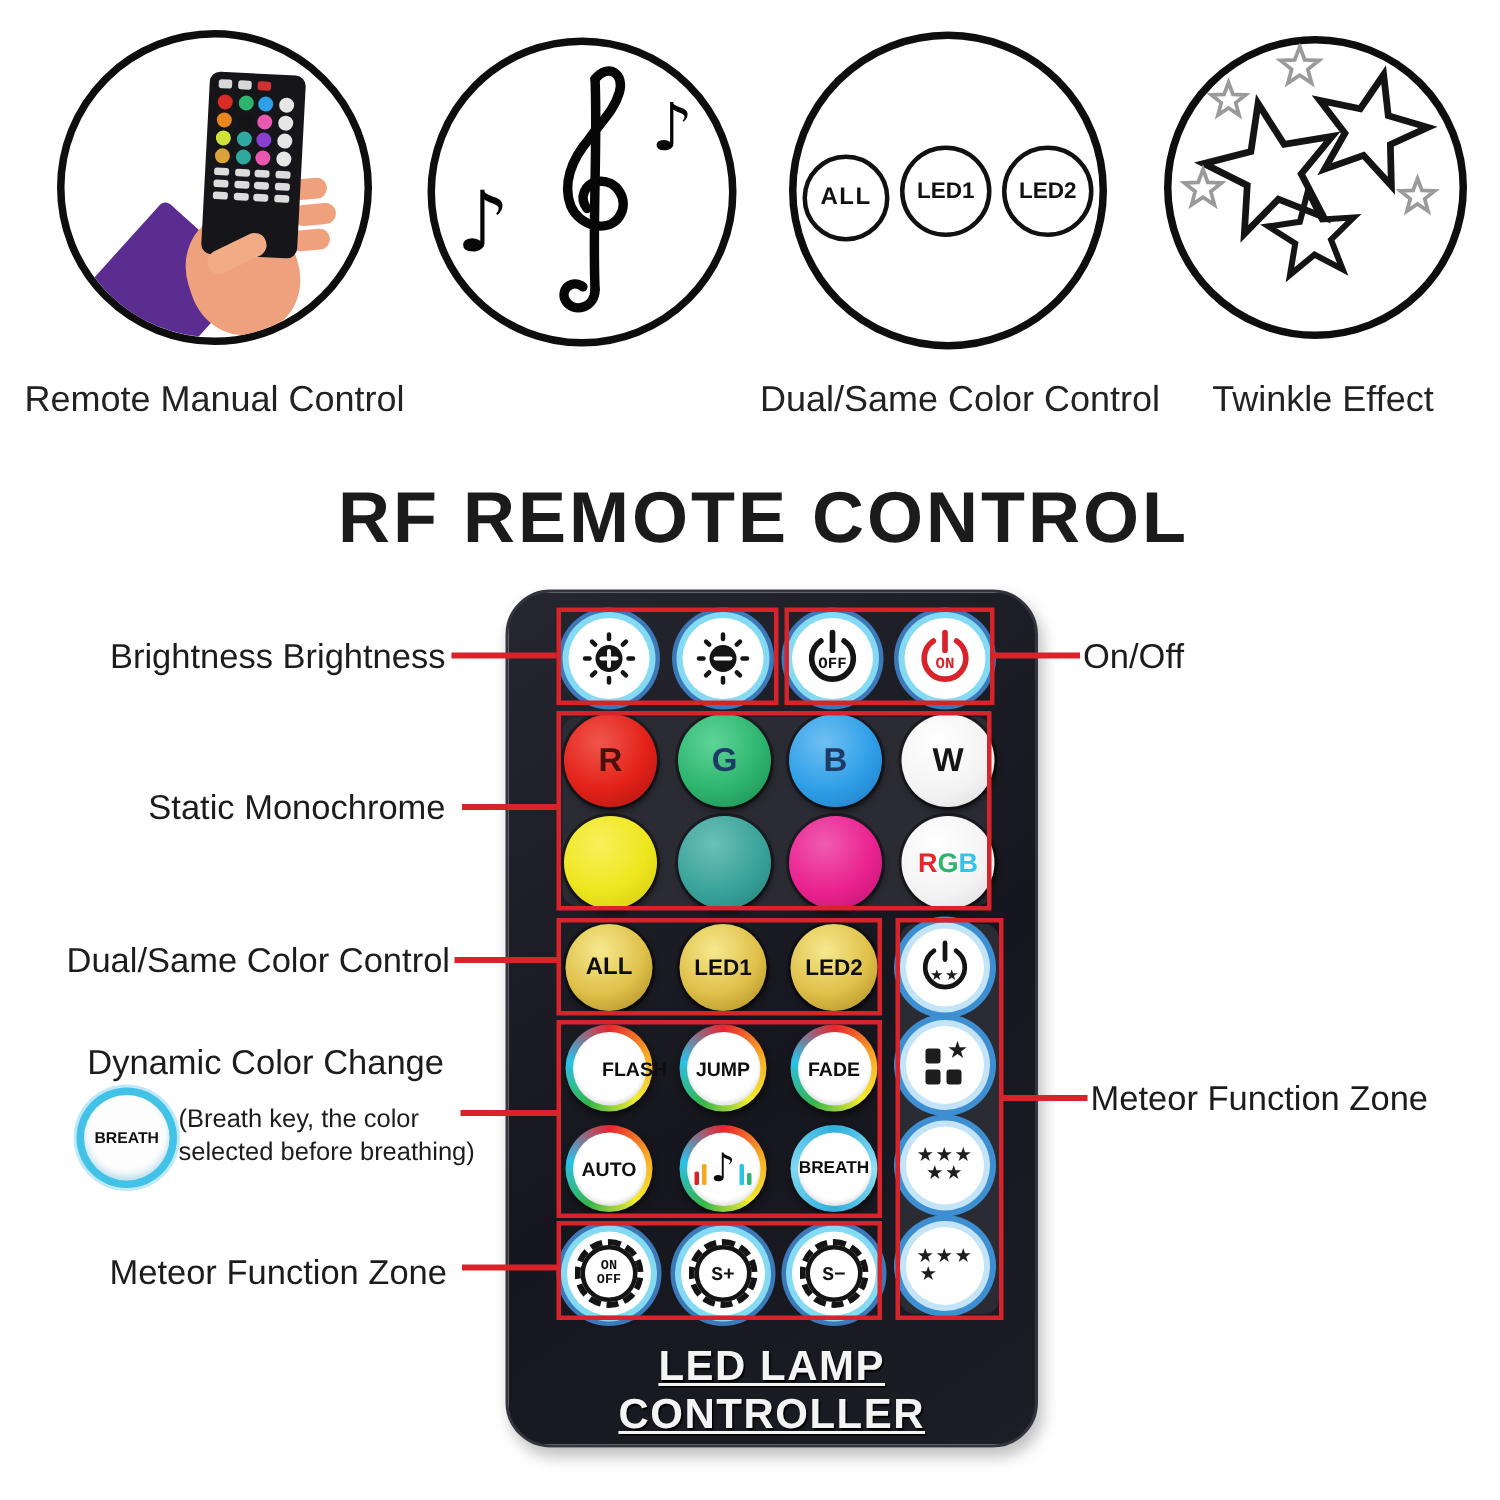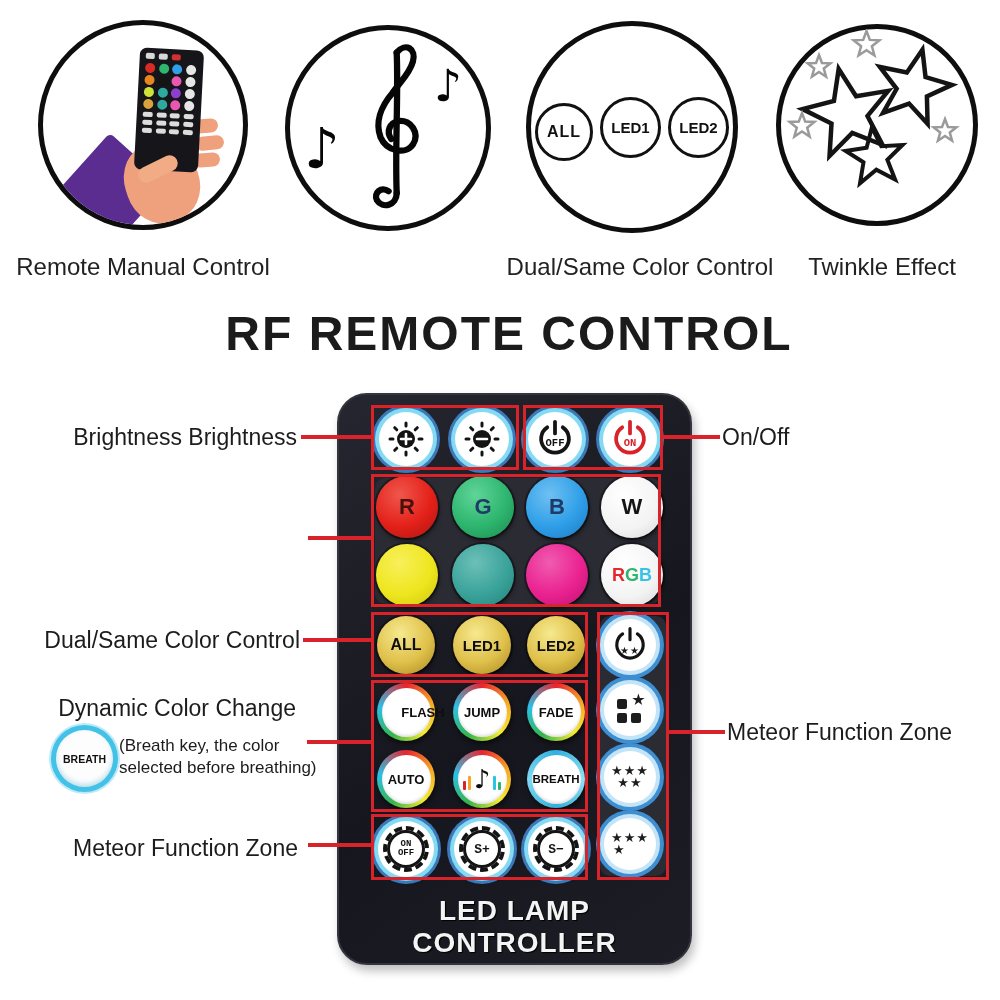--- a/index.html
+++ b/index.html
@@ -26,39 +26,39 @@
   .mini-pills span{width:10px;height:5px;border-radius:2px;background:#dcdcdc;display:inline-block;}
 
   
   .note{position:absolute;font-family:"DejaVu Sans",sans-serif;color:#060606;}
 
   
   .ledrow{position:absolute;inset:0;display:flex;align-items:center;justify-content:center;gap:7px;}
   .ledc{border:3px solid #111;border-radius:50%;display:flex;align-items:center;justify-content:center;font-weight:bold;color:#111;background:#fff;}
 
   
-  .title{position:absolute;left:0;top:306px;width:1000px;text-align:center;font-size:48px;font-weight:700;letter-spacing:2px;color:#1b1b1b;padding-left:18px;}
+  .title{position:absolute;left:0;top:318px;width:1000px;text-align:center;font-size:48px;font-weight:700;letter-spacing:2px;color:#1b1b1b;padding-left:18px;}
 
   
   .lbl{position:absolute;font-size:23px;color:#1c1c1c;line-height:26px;}
   .lbl.r{text-align:right;}
   .redline{position:absolute;height:4px;background:var(--red);z-index:8;}
   .breath-note{position:absolute;left:119px;top:735px;width:230px;font-size:17px;line-height:21.5px;color:#1c1c1c;}
   .breath-chip{position:absolute;left:56px;top:730px;width:57px;height:57px;border-radius:50%;background:#fdfdfd;
     box-shadow:0 0 0 5px #43c2e8,0 0 0 7px #bfe9f7, inset 0 -3px 5px rgba(0,140,190,.25);
     display:flex;align-items:center;justify-content:center;font-size:10.5px;font-weight:bold;color:#111;}
 
   
   .remote{position:absolute;left:337px;top:393px;width:355px;height:572px;border-radius:30px;
     background:linear-gradient(145deg,#262630,#16161e 55%,#1d1d26);
     border:2px solid #34343e;box-shadow:3px 6px 10px rgba(0,0,0,.25);}
   .panel{position:absolute;background:#2b2b34;border-radius:10px;z-index:1;}
   .zone{position:absolute;border:3px solid var(--red);z-index:6;pointer-events:none;}
   .footer{position:absolute;left:0;top:500px;width:100%;text-align:center;font-size:28px;font-weight:800;
-    letter-spacing:1px;color:#f4f4f4;text-shadow:1px 1px 1px #000;z-index:2;}
+    letter-spacing:1px;color:#f4f4f4;text-shadow:1px 1px 1px #000;z-index:2;text-decoration:underline;}
 
   
   .btn{position:absolute;border-radius:50%;display:flex;align-items:center;justify-content:center;z-index:4;cursor:pointer;}
   .ring-cyan{background:#fff;box-shadow:0 0 0 4px #84daf2,0 0 0 7px #3d79b8,1px 3px 5px rgba(0,0,0,.55);font-family:Liberation Mono, monospace;}
   .ring-blue{background:#fff;box-shadow:0 0 0 4px #c3e4f6,0 0 0 8px #3e8ed2,1px 3px 5px rgba(0,0,0,.55);}
   .colorface{box-shadow:0 0 0 2px rgba(0,0,0,.35),1px 3px 4px rgba(0,0,0,.5);}
   .face-red{background:radial-gradient(circle at 38% 30%,#f0564c,#e32119 55%,#a81510);}
   .face-green{background:radial-gradient(circle at 38% 30%,#5fd598,#2db56e 55%,#1d8a4f);}
   .face-blue{background:radial-gradient(circle at 38% 30%,#6fc0f2,#2f9fe8 55%,#1a79c0);}
   .face-white{background:radial-gradient(circle at 38% 30%,#ffffff,#f3f3f3 60%,#d6d6d6);}
@@ -183,20 +183,21 @@
     </svg>
   </div>
 
   <div class="fcap" style="left:-2px;width:290px;">Remote Manual Control</div>
   <div class="fcap" style="left:485px;width:310px;">Dual/Same Color Control</div>
   <div class="fcap" style="left:732px;width:300px;">Twinkle Effect</div>
 
   <div class="title">RF REMOTE CONTROL</div>
 
   <div class="lbl r" style="left:0;top:424px;width:297px;">Brightness Brightness</div>
+  <div class="lbl r" style="left:0;top:525px;width:297px;">Static Monochrome</div>
   <div class="lbl r" style="left:0;top:627px;width:300px;">Dual/Same Color Control</div>
   <div class="lbl r" style="left:0;top:695px;width:296px;">Dynamic Color Change</div>
   <div class="breath-chip">BREATH</div>
   <div class="breath-note">
     <div>(Breath key, the color</div>
     <div>selected before breathing)</div>
   </div>
   <div class="lbl r" style="left:0;top:835px;width:298px;">Meteor Function Zone</div>
   <div class="lbl" style="left:722px;top:424px;">On/Off</div>
   <div class="lbl" style="left:727px;top:719px;">Meteor Function Zone</div>

